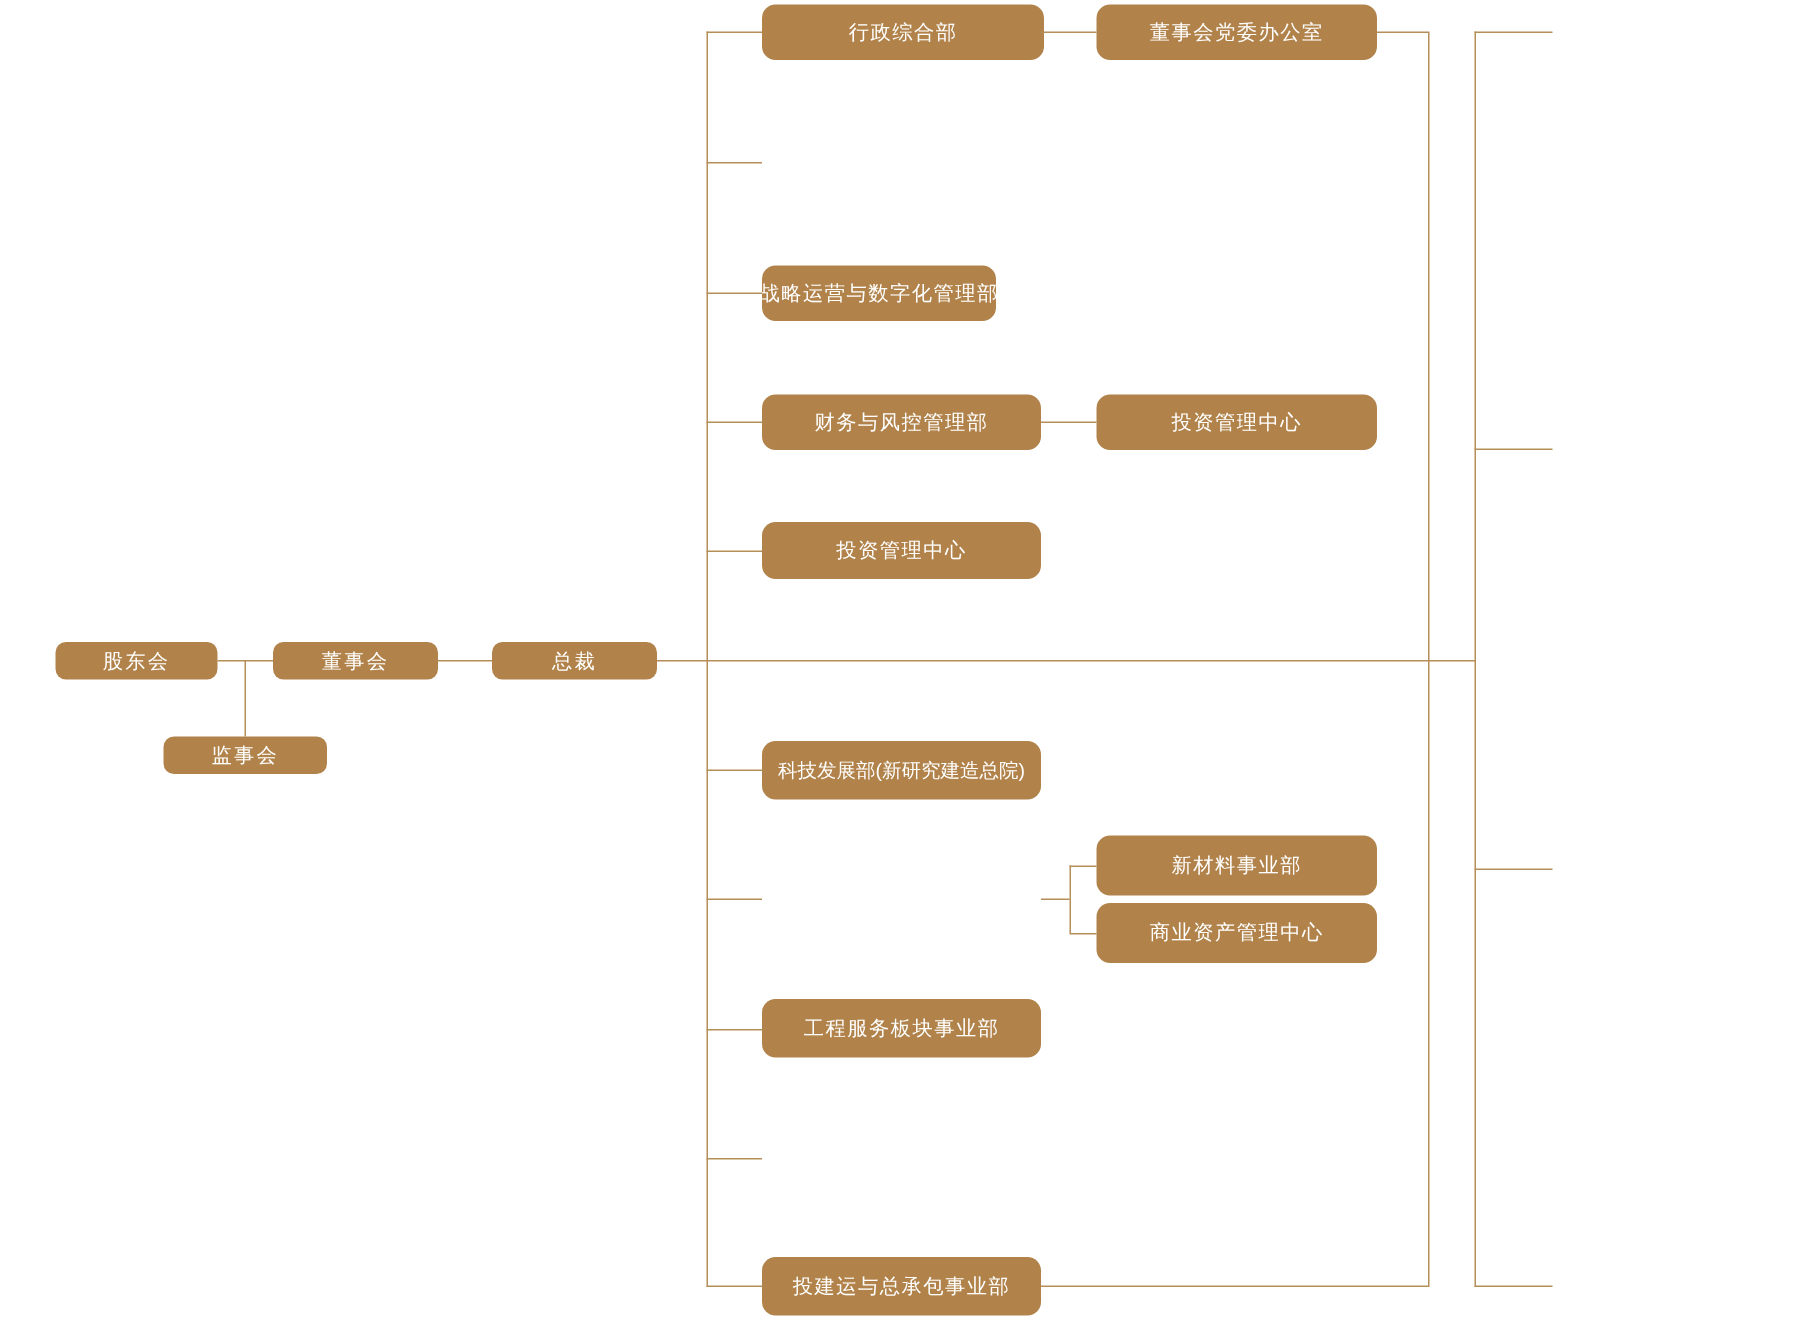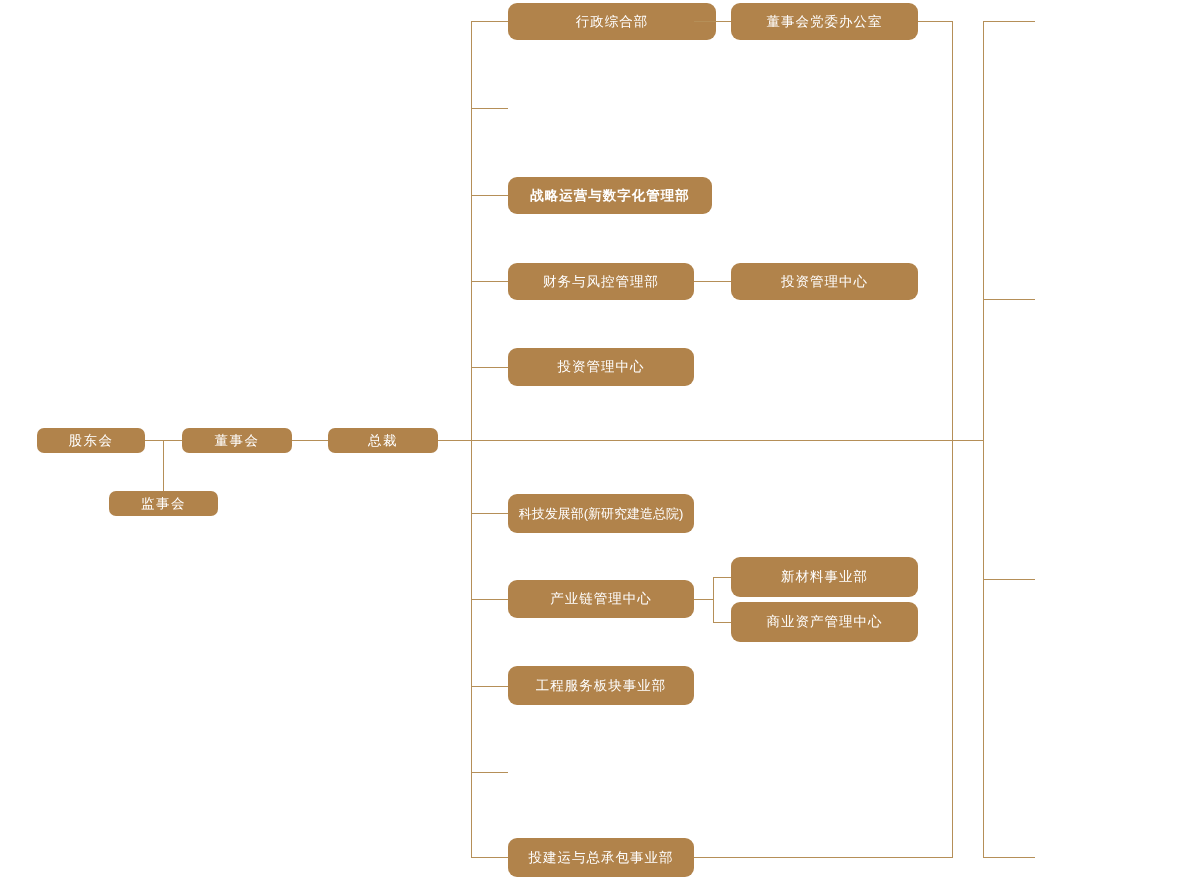--- a/index.html
+++ b/index.html
@@ -52,26 +52,25 @@
 </head>
 <body>
 
 <div class="canvas">
 
   <div class="node small" style="left:37px; top:428px; width:108px; height:25px;">股东会</div>
   <div class="node small" style="left:109px; top:491px; width:109px; height:25px;">监事会</div>
   <div class="node small" style="left:182px; top:428px; width:110px; height:25px;">董事会</div>
   <div class="node small" style="left:328px; top:428px; width:110px; height:25px;">总裁</div>
 
-  <div class="node" style="left:508px; top:3px; width:208px; height:37px;">行政综合部</div>
-  <div class="node" style="left:508px; top:177px; width:204px; height:37px;font-weight:bold;">战略运营与数字化管理部</div>
+  <div class="node" style="left:508px; top:3px; width:188px; height:37px;">行政综合部</div>
+  <div class="node" style="left:508px; top:177px; width:156px; height:37px;">战略运营与数字化管理部</div>
   <div class="node" style="left:508px; top:263px; width:186px; height:37px;">财务与风控管理部</div>
   <div class="node" style="left:508px; top:348px; width:186px; height:38px;">投资管理中心</div>
   <div class="node tight" style="left:508px; top:494px; width:186px; height:39px;">科技发展部(新研究建造总院)</div>
-  <div class="node" style="left:508px; top:580px; width:186px; height:38px;">产业链管理中心</div>
   <div class="node" style="left:508px; top:666px; width:186px; height:39px;">工程服务板块事业部</div>
   <div class="node" style="left:508px; top:838px; width:186px; height:39px;">投建运与总承包事业部</div>
 
   <div class="node" style="left:731px; top:3px; width:187px; height:37px;">董事会党委办公室</div>
   <div class="node" style="left:731px; top:263px; width:187px; height:37px;">投资管理中心</div>
   <div class="node" style="left:731px; top:557px; width:187px; height:40px;">新材料事业部</div>
   <div class="node" style="left:731px; top:602px; width:187px; height:40px;">商业资产管理中心</div>
 
   <div class="line h" style="left:145px; top:440px; width:37px;"></div>
   <div class="line h" style="left:292px; top:440px; width:36px;"></div>

